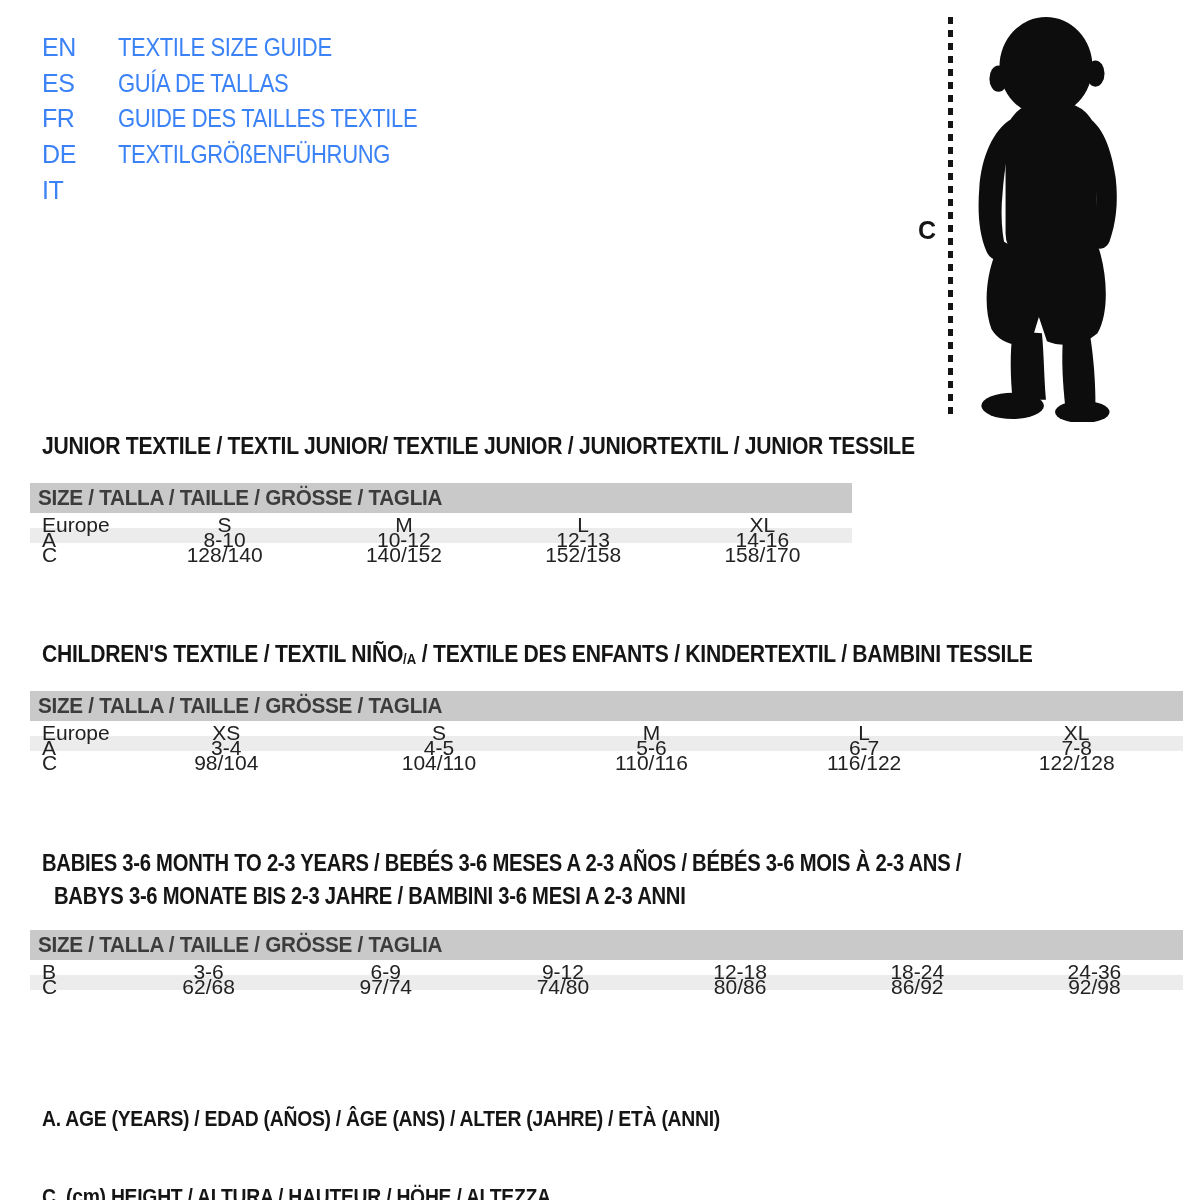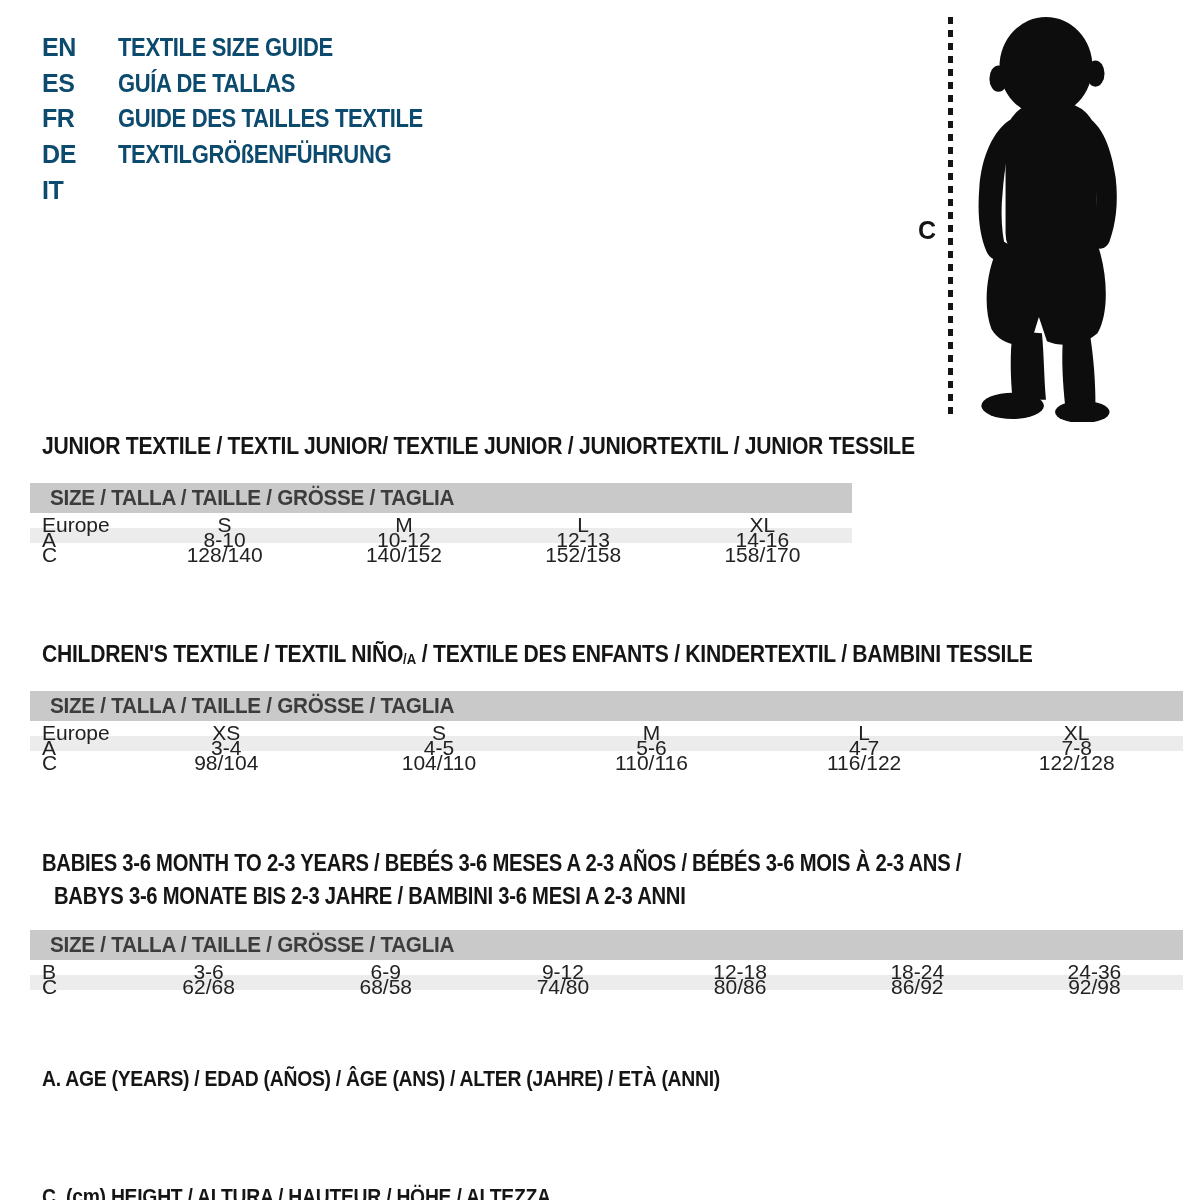--- a/index.html
+++ b/index.html
@@ -9,36 +9,36 @@
     color:#1a1a1a;
   }
   .page{position:relative;width:1200px;height:1200px;background:#fff;}
   .abs{position:absolute;}
   .cond{display:inline-block;transform:scaleX(0.88);transform-origin:0 50%;white-space:nowrap;}
   .cond-mild{display:inline-block;transform:scaleX(0.94);transform-origin:0 50%;white-space:nowrap;}
 
   
   .lang-block{left:42px;top:30px;}
   .lang{display:grid;grid-template-columns:76px auto;height:35.6px;align-items:center;
-        font-weight:bold;font-size:25px;letter-spacing:-0.4px;color:#0c4a6e;}
+        font-weight:normal;font-size:25px;letter-spacing:-0.4px;color:#3b82f6;}
   .lang .code{white-space:nowrap;}
 
   
   .measure-label{left:918px;top:216px;font-weight:bold;font-size:25px;color:#151515;}
   .dash-line{left:948px;top:17px;width:5px;height:398px;
              background:repeating-linear-gradient(180deg,#141414 0 7px,transparent 7px 13px);}
   .silhouette{left:966px;top:14px;width:168px;height:408px;}
 
   
   .sec-title{font-weight:bold;font-size:24px;letter-spacing:-0.3px;color:#151515;white-space:nowrap;}
   .sub{font-size:0.62em;vertical-align:-0.12em;letter-spacing:0;}
 
   
   .tbl{position:absolute;font-size:21px;color:#222;}
-  .thead{background:#c9c9c9;height:30px;display:flex;align-items:center;padding-left:20px;
+  .thead{background:#c9c9c9;height:30px;display:flex;align-items:center;padding-left:8px;
          font-weight:bold;font-size:22px;letter-spacing:-0.3px;color:#3c3c3c;}
   .trow{display:grid;height:15px;align-items:center;}
   .trow.alt{background:#ececec;}
   .tlabel{padding-left:12px;text-align:left;white-space:nowrap;}
   .tcell{text-align:center;white-space:nowrap;}
   .tbl-junior{left:30px;top:483px;width:822px;}
   .tbl-junior .trow{grid-template-columns:105px repeat(4,1fr);}
   .tbl-children{left:30px;top:691px;width:1153px;}
   .tbl-children .trow{grid-template-columns:90px repeat(5,1fr);}
   .tbl-babies{left:30px;top:930px;width:1153px;}
@@ -135,21 +135,21 @@
       <div class="tcell">S</div>
       <div class="tcell">M</div>
       <div class="tcell">L</div>
       <div class="tcell">XL</div>
     </div>
     <div class="trow alt">
       <div class="tlabel">A</div>
       <div class="tcell">3-4</div>
       <div class="tcell">4-5</div>
       <div class="tcell">5-6</div>
-      <div class="tcell">4-7</div>
+      <div class="tcell">6-7</div>
       <div class="tcell">7-8</div>
     </div>
     <div class="trow">
       <div class="tlabel">C</div>
       <div class="tcell">98/104</div>
       <div class="tcell">104/110</div>
       <div class="tcell">110/116</div>
       <div class="tcell">116/122</div>
       <div class="tcell">122/128</div>
     </div>
@@ -170,28 +170,28 @@
       <div class="tcell">3-6</div>
       <div class="tcell">6-9</div>
       <div class="tcell">9-12</div>
       <div class="tcell">12-18</div>
       <div class="tcell">18-24</div>
       <div class="tcell">24-36</div>
     </div>
     <div class="trow alt">
       <div class="tlabel">C</div>
       <div class="tcell">62/68</div>
-      <div class="tcell">68/58</div>
+      <div class="tcell">97/74</div>
       <div class="tcell">74/80</div>
       <div class="tcell">80/86</div>
       <div class="tcell">86/92</div>
       <div class="tcell">92/98</div>
     </div>
   </div>
 
-  <div class="abs legend-line" style="left:42px;top:1066px;">
+  <div class="abs legend-line" style="left:42px;top:1106px;">
     <span class="cond">A. AGE (YEARS) / EDAD (AÑOS) / ÂGE (ANS) / ALTER (JAHRE) / ETÀ (ANNI)</span>
   </div>
   <div class="abs legend-line" style="left:42px;top:1184px;">
     <span class="cond">C. (cm) HEIGHT / ALTURA / HAUTEUR / HÖHE / ALTEZZA</span>
   </div>
 
 </div>
 
 </body></html>

